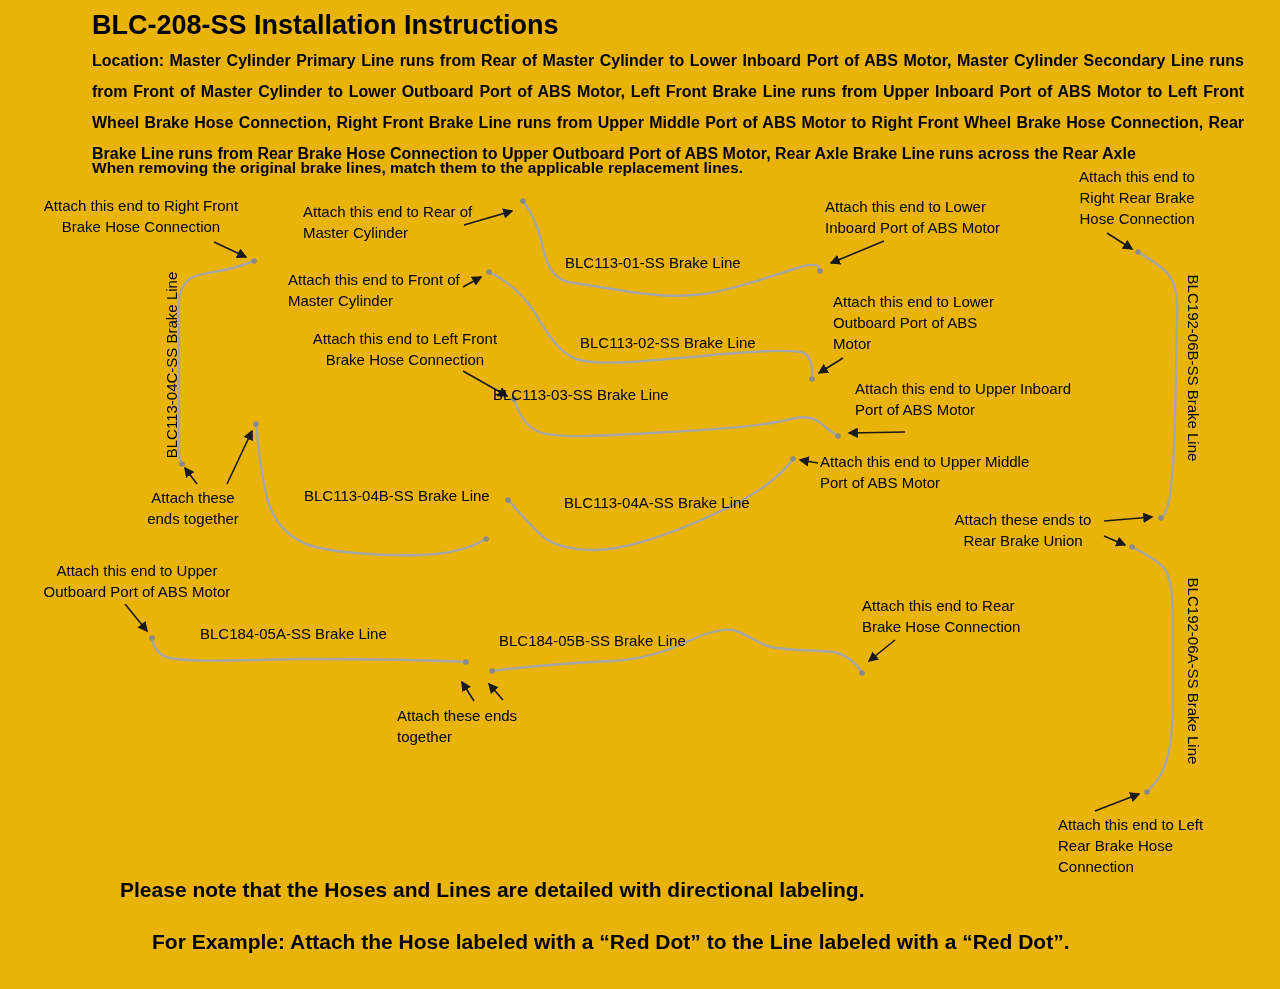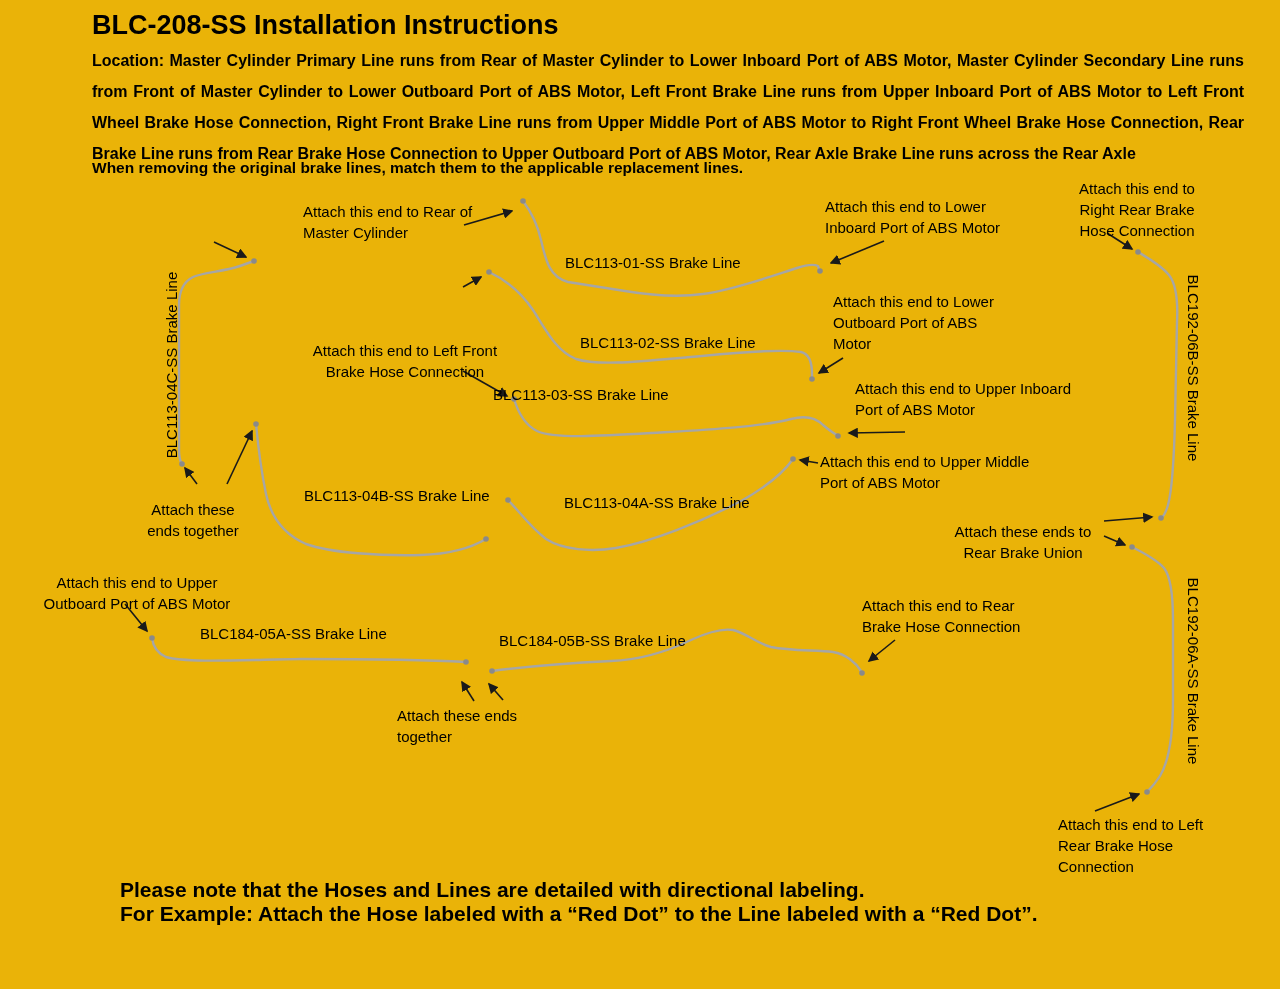--- a/index.html
+++ b/index.html
@@ -42,21 +42,21 @@
   .diagram {
     position: absolute;
     left: 0;
     top: 0;
   }
   .lbl {
     position: absolute;
     font-size: 15px;
     line-height: 21px;
   }
-  .center { text-align: center; margin-top: 12px; }
+  .center { text-align: center; }
   .linelbl {
     position: absolute;
     font-size: 15px;
     white-space: nowrap;
   }
   .vlabel {
     position: absolute;
     font-size: 15px;
     white-space: nowrap;
     transform: translate(-50%, -50%) rotate(90deg);
@@ -139,23 +139,25 @@
       <line x1="1104" y1="521" x2="1152" y2="517" marker-end="url(#ah)"></line>
       <line x1="1104" y1="536" x2="1125" y2="545" marker-end="url(#ah)"></line>
       <line x1="125" y1="604" x2="147" y2="631" marker-end="url(#ah)"></line>
       <line x1="895" y1="640" x2="869" y2="661" marker-end="url(#ah)"></line>
       <line x1="474" y1="701" x2="462" y2="682" marker-end="url(#ah)"></line>
       <line x1="503" y1="700" x2="489" y2="684" marker-end="url(#ah)"></line>
       <line x1="1095" y1="811" x2="1139" y2="794" marker-end="url(#ah)"></line>
     </g>
   </svg>
 
+  <div class="lbl center" style="left:30px; top:195px; width:222px;">Attach this end to Right Front Brake Hose Connection</div>
   <div class="lbl" style="left:303px; top:201px; width:190px;">Attach this end to Rear of Master Cylinder</div>
   <div class="lbl" style="left:825px; top:196px; width:200px;">Attach this end to Lower Inboard Port of ABS Motor</div>
   <div class="lbl center" style="left:1066px; top:166px; width:142px;">Attach this end to Right Rear Brake Hose Connection</div>
+  <div class="lbl" style="left:288px; top:269px; width:180px;">Attach this end to Front of Master Cylinder</div>
   <div class="lbl" style="left:833px; top:291px; width:185px;">Attach this end to Lower Outboard Port of ABS Motor</div>
   <div class="lbl center" style="left:298px; top:328px; width:214px;">Attach this end to Left Front Brake Hose Connection</div>
   <div class="lbl" style="left:855px; top:378px; width:245px;">Attach this end to Upper Inboard Port of ABS Motor</div>
   <div class="lbl" style="left:820px; top:451px; width:240px;">Attach this end to Upper Middle Port of ABS Motor</div>
   <div class="lbl center" style="left:140px; top:487px; width:106px;">Attach these ends together</div>
   <div class="lbl center" style="left:944px; top:509px; width:158px;">Attach these ends to Rear Brake Union</div>
   <div class="lbl center" style="left:28px; top:560px; width:218px;">Attach this end to Upper Outboard Port of ABS Motor</div>
   <div class="lbl" style="left:862px; top:595px; width:180px;">Attach this end to Rear Brake Hose Connection</div>
   <div class="lbl" style="left:397px; top:705px; width:135px;">Attach these ends together</div>
   <div class="lbl" style="left:1058px; top:814px; width:160px;">Attach this end to Left Rear Brake Hose Connection</div>
@@ -166,15 +168,15 @@
   <div class="linelbl" style="left:304px; top:487px;">BLC113-04B-SS Brake Line</div>
   <div class="linelbl" style="left:564px; top:494px;">BLC113-04A-SS Brake Line</div>
   <div class="linelbl" style="left:200px; top:625px;">BLC184-05A-SS Brake Line</div>
   <div class="linelbl" style="left:499px; top:632px;">BLC184-05B-SS Brake Line</div>
 
   <div class="vlabel ccw" style="left:171px; top:365px;">BLC113-04C-SS Brake Line</div>
   <div class="vlabel" style="left:1193px; top:368px;">BLC192-06B-SS Brake Line</div>
   <div class="vlabel" style="left:1193px; top:671px;">BLC192-06A-SS Brake Line</div>
 
   <p class="footer-note" style="top:878px;">Please note that the Hoses and Lines are detailed with directional labeling.</p>
-  <p class="footer-note" style="top:902px;">For Example: Attach the Hose labeled with a “Red Dot” to the Line labeled with a “Red Dot”.</p>
+  <p class="footer-note" style="top:930px;margin-left:32px;">For Example: Attach the Hose labeled with a “Red Dot” to the Line labeled with a “Red Dot”.</p>
 
 </div>
 
 </body></html>

